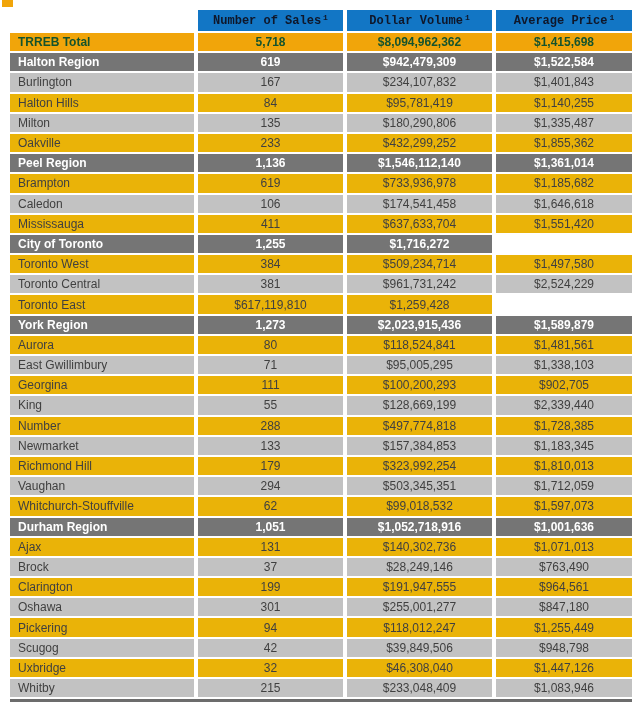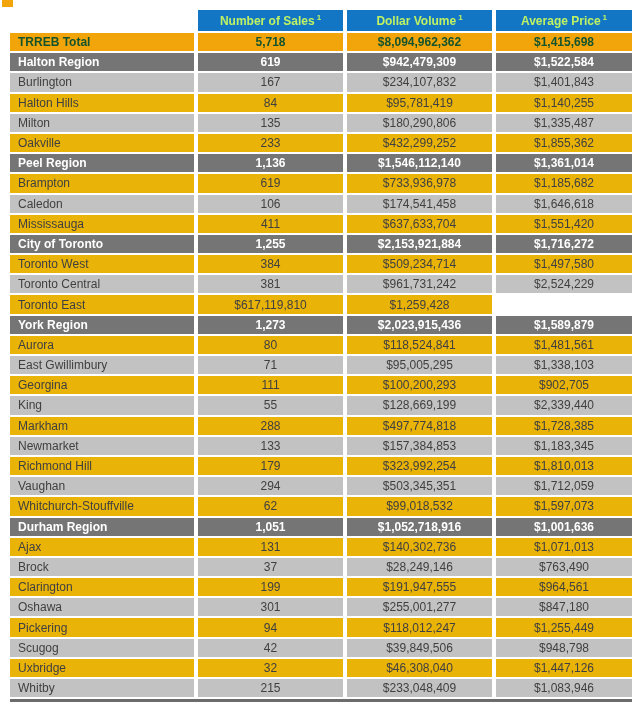--- a/index.html
+++ b/index.html
@@ -54,23 +54,24 @@
   }
   .name-cell {
     justify-content: flex-start;
     padding-left: 8px;
   }
   .header-spacer {
     background: #ffffff;
   }
   .header-cell {
     background: var(--header-blue, #1276C5);
-    color: #bef264;
+    color: #0f172a;
     font-weight: bold;
     font-size: 12px;
+    font-family: Liberation Mono, monospace;
   }
   .header-cell sup {
     font-size: 8px;
     line-height: 1;
     align-self: flex-start;
     margin-top: 4px;
     margin-left: 2px;
   }
   .total .cell {
     background: var(--total-orange, #F1A50A);
@@ -176,21 +177,20 @@
         </div>
         <div class="row plain">
           <div class="cell name-cell">Mississauga</div>
           <div class="cell">411</div>
           <div class="cell">$637,633,704</div>
           <div class="cell">$1,551,420</div>
         </div>
         <div class="row region">
           <div class="cell name-cell">City of Toronto</div>
           <div class="cell">1,255</div>
-          <div class="cell">$2,153,921,884</div>
           <div class="cell">$1,716,272</div>
         </div>
         <div class="row plain">
           <div class="cell name-cell">Toronto West</div>
           <div class="cell">384</div>
           <div class="cell">$509,234,714</div>
           <div class="cell">$1,497,580</div>
         </div>
         <div class="row shaded">
           <div class="cell name-cell">Toronto Central</div>
@@ -227,21 +227,21 @@
           <div class="cell">$100,200,293</div>
           <div class="cell">$902,705</div>
         </div>
         <div class="row shaded">
           <div class="cell name-cell">King</div>
           <div class="cell">55</div>
           <div class="cell">$128,669,199</div>
           <div class="cell">$2,339,440</div>
         </div>
         <div class="row plain">
-          <div class="cell name-cell">Markham</div>
+          <div class="cell name-cell">Number</div>
           <div class="cell">288</div>
           <div class="cell">$497,774,818</div>
           <div class="cell">$1,728,385</div>
         </div>
         <div class="row shaded">
           <div class="cell name-cell">Newmarket</div>
           <div class="cell">133</div>
           <div class="cell">$157,384,853</div>
           <div class="cell">$1,183,345</div>
         </div>

